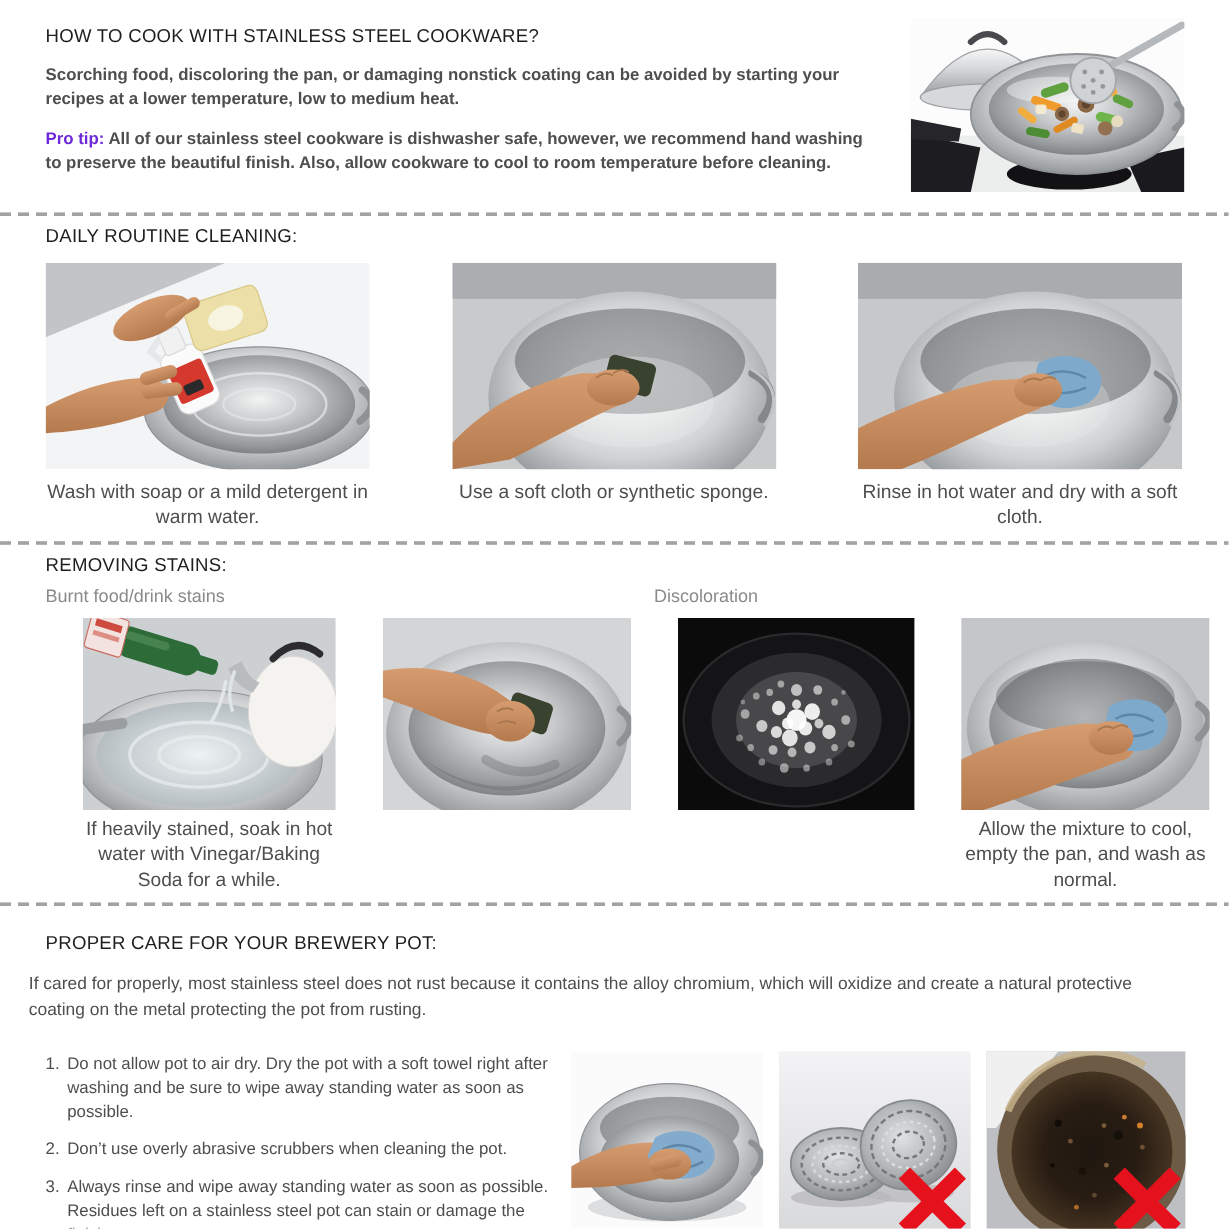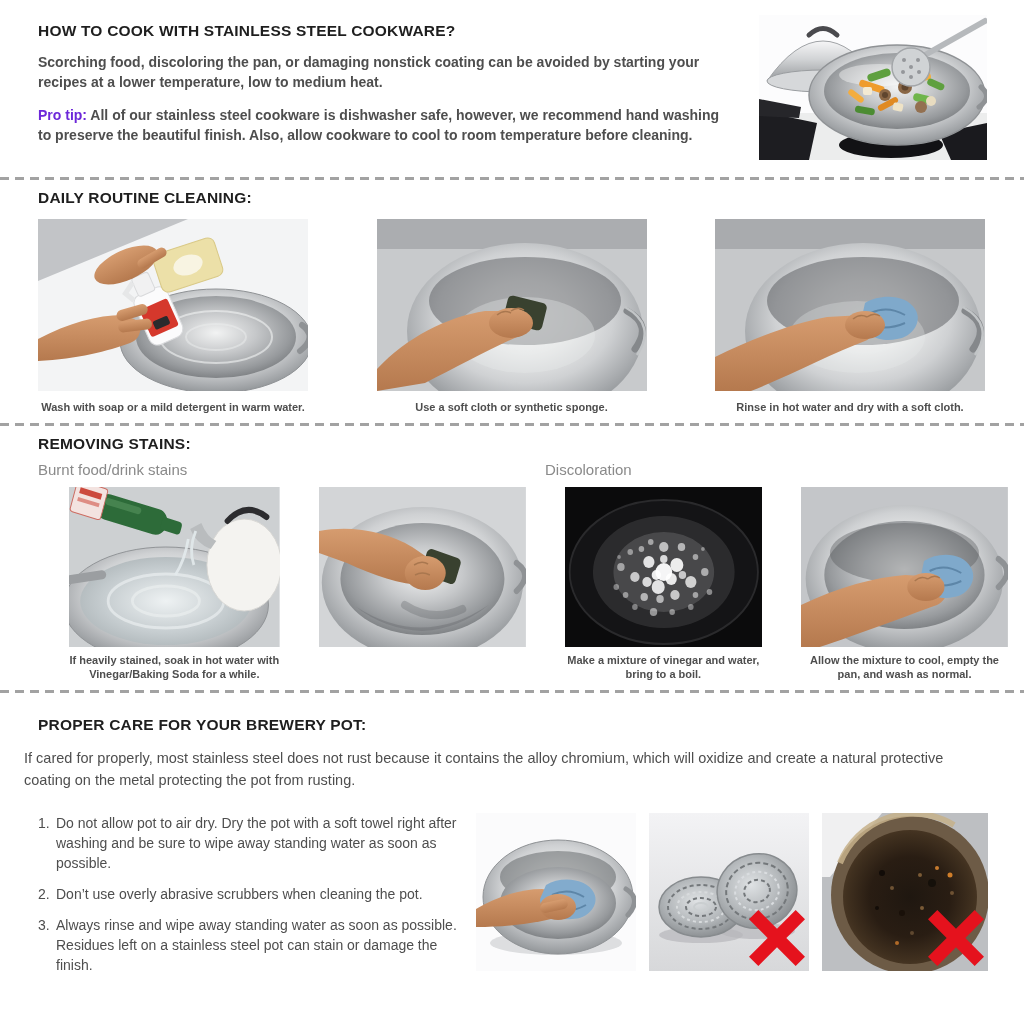--- a/index.html
+++ b/index.html
@@ -1,35 +1,35 @@
 <!DOCTYPE html>
 <html style="--heading: #1e1e1e; --body: #4e4e4e; --subheading: #8a8a8a; --divider: #a2a2a2; --red_x: #e5121d;"><head>
 <meta charset="utf-8">
 <style>
   html,body{margin:0;padding:0;background:#fff;}
   body{width:1024px;height:1024px;font-family:"Liberation Sans",sans-serif;color:var(--body,#4e4e4e);}
   .page{position:relative;width:1024px;height:1024px;overflow:hidden;background:#fff;}
-  h1,h2{color:var(--heading,#1e1e1e);font-weight:700;margin:0;letter-spacing:.2px;}
+  h1,h2{color:var(--heading,#1e1e1e);font-weight:400;margin:0;letter-spacing:.2px;}
   h1{font-size:15.5px;}
   h2{font-size:15.5px;}
   p{margin:0;}
   .divider{height:3px;background-image:repeating-linear-gradient(90deg,var(--divider,#a2a2a2) 0 9px,transparent 9px 15px);}
   
   .intro{position:relative;box-sizing:border-box;padding:22px 36px 0 38px;height:177px;}
   .intro p{width:698px;font-size:14px;line-height:1.45;margin-top:12px;font-weight:bold;}
   .intro p b{color:#6d28d9;}
   .photo-wok{position:absolute;top:15px;right:37px;width:228px;height:145px;}
   figure{margin:0;padding:0;position:relative;}
   figure svg{display:block;width:100%;height:100%;}
   
   .sect-head{margin:9px 0 0 38px;}
   .row3{display:flex;justify-content:space-between;padding:12px 39px 0 38px;}
   .col3{width:270px;text-align:center;}
   .ph3{width:270px;height:172px;}
-  .caption{font-size:11px;line-height:1.33;margin-top:9px;color:var(--body,#4e4e4e);font-weight:bold;}
+  .caption{font-size:16px;line-height:1.33;margin-top:9px;color:var(--body,#4e4e4e);}
   .subheads{position:relative;height:22px;margin-top:8px;}
   .subhead{position:absolute;top:0;font-size:15px;color:var(--subheading,#8a8a8a);}
   .sh1{left:38px;}
   .sh2{left:545px;}
   .row4{display:flex;justify-content:space-between;padding:4px 16px 0 30px;}
   .col4{text-align:center;margin-left:39px;}
   .w226{width:226px;} .w222{width:222px;} .w212{width:212px;}
   .ph4{height:160px;}
   .stains-caps{margin-top:6px;}
   .divider.d2{margin-top:8px;}
@@ -325,21 +325,20 @@
                 <circle cx="126" cy="88" r="4" opacity=".7"></circle>
               <circle cx="102" cy="112" r="4" opacity=".6"></circle>
                 <circle cx="140" cy="108" r="3" opacity=".5"></circle>
               <circle cx="65" cy="108" r="3" opacity=".45"></circle>
                 <circle cx="82" cy="62" r="3" opacity=".5"></circle>
               <circle cx="148" cy="62" r="2" opacity=".4"></circle>
                 <circle cx="58" cy="70" r="2" opacity=".35"></circle>
             </g>
           </svg>
         </figure>
-        <div class="caption stains-caps">Make a mixture of vinegar and water, bring to a boil.</div>
       </div>
 
       <div class="col4 w222">
         <figure class="ph4">
           <svg viewBox="0 0 222 160" preserveAspectRatio="none">
             <rect width="222" height="160" fill="#c4c6c9"></rect>
             <ellipse cx="111" cy="92" rx="106" ry="74" fill="url(#steel)"></ellipse>
             <ellipse cx="111" cy="88" rx="86" ry="54" fill="url(#steelDeep)"></ellipse>
             <ellipse cx="111" cy="66" rx="80" ry="30" fill="#55585b" opacity=".4"></ellipse>
             <path d="M212 72 q18 12 0 28" stroke="#8f9295" stroke-width="6" fill="none" stroke-linecap="round"></path>

